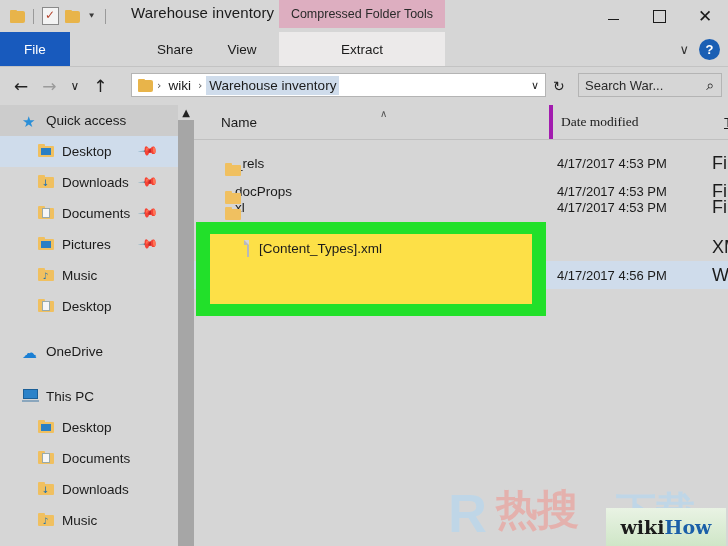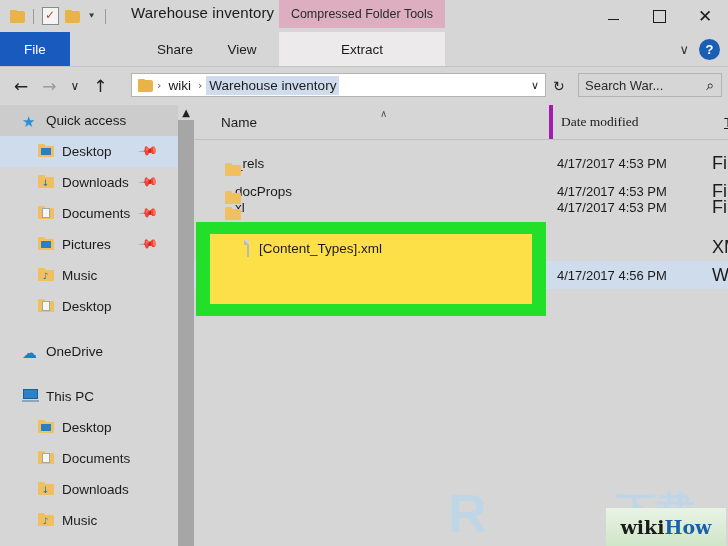--- a/index.html
+++ b/index.html
@@ -300,20 +300,21 @@
         <span class="nm">
           <span class="ri"><span class="xmlico"></span></span>
           <span>[Content_Types].xml</span>
         </span>
       </div>
     </div>
   </div>
 
   <div class="wm-rs">
     <span class="wm-r">R</span>
+    <span class="wm-cn">热搜</span>
     <span class="wm-cn2">下载</span>
     <div class="wikihow">
       <span class="w1">wiki</span>
         <span class="w2">How</span>
     </div>
   </div>
 
 </div>
 
 </body></html>

